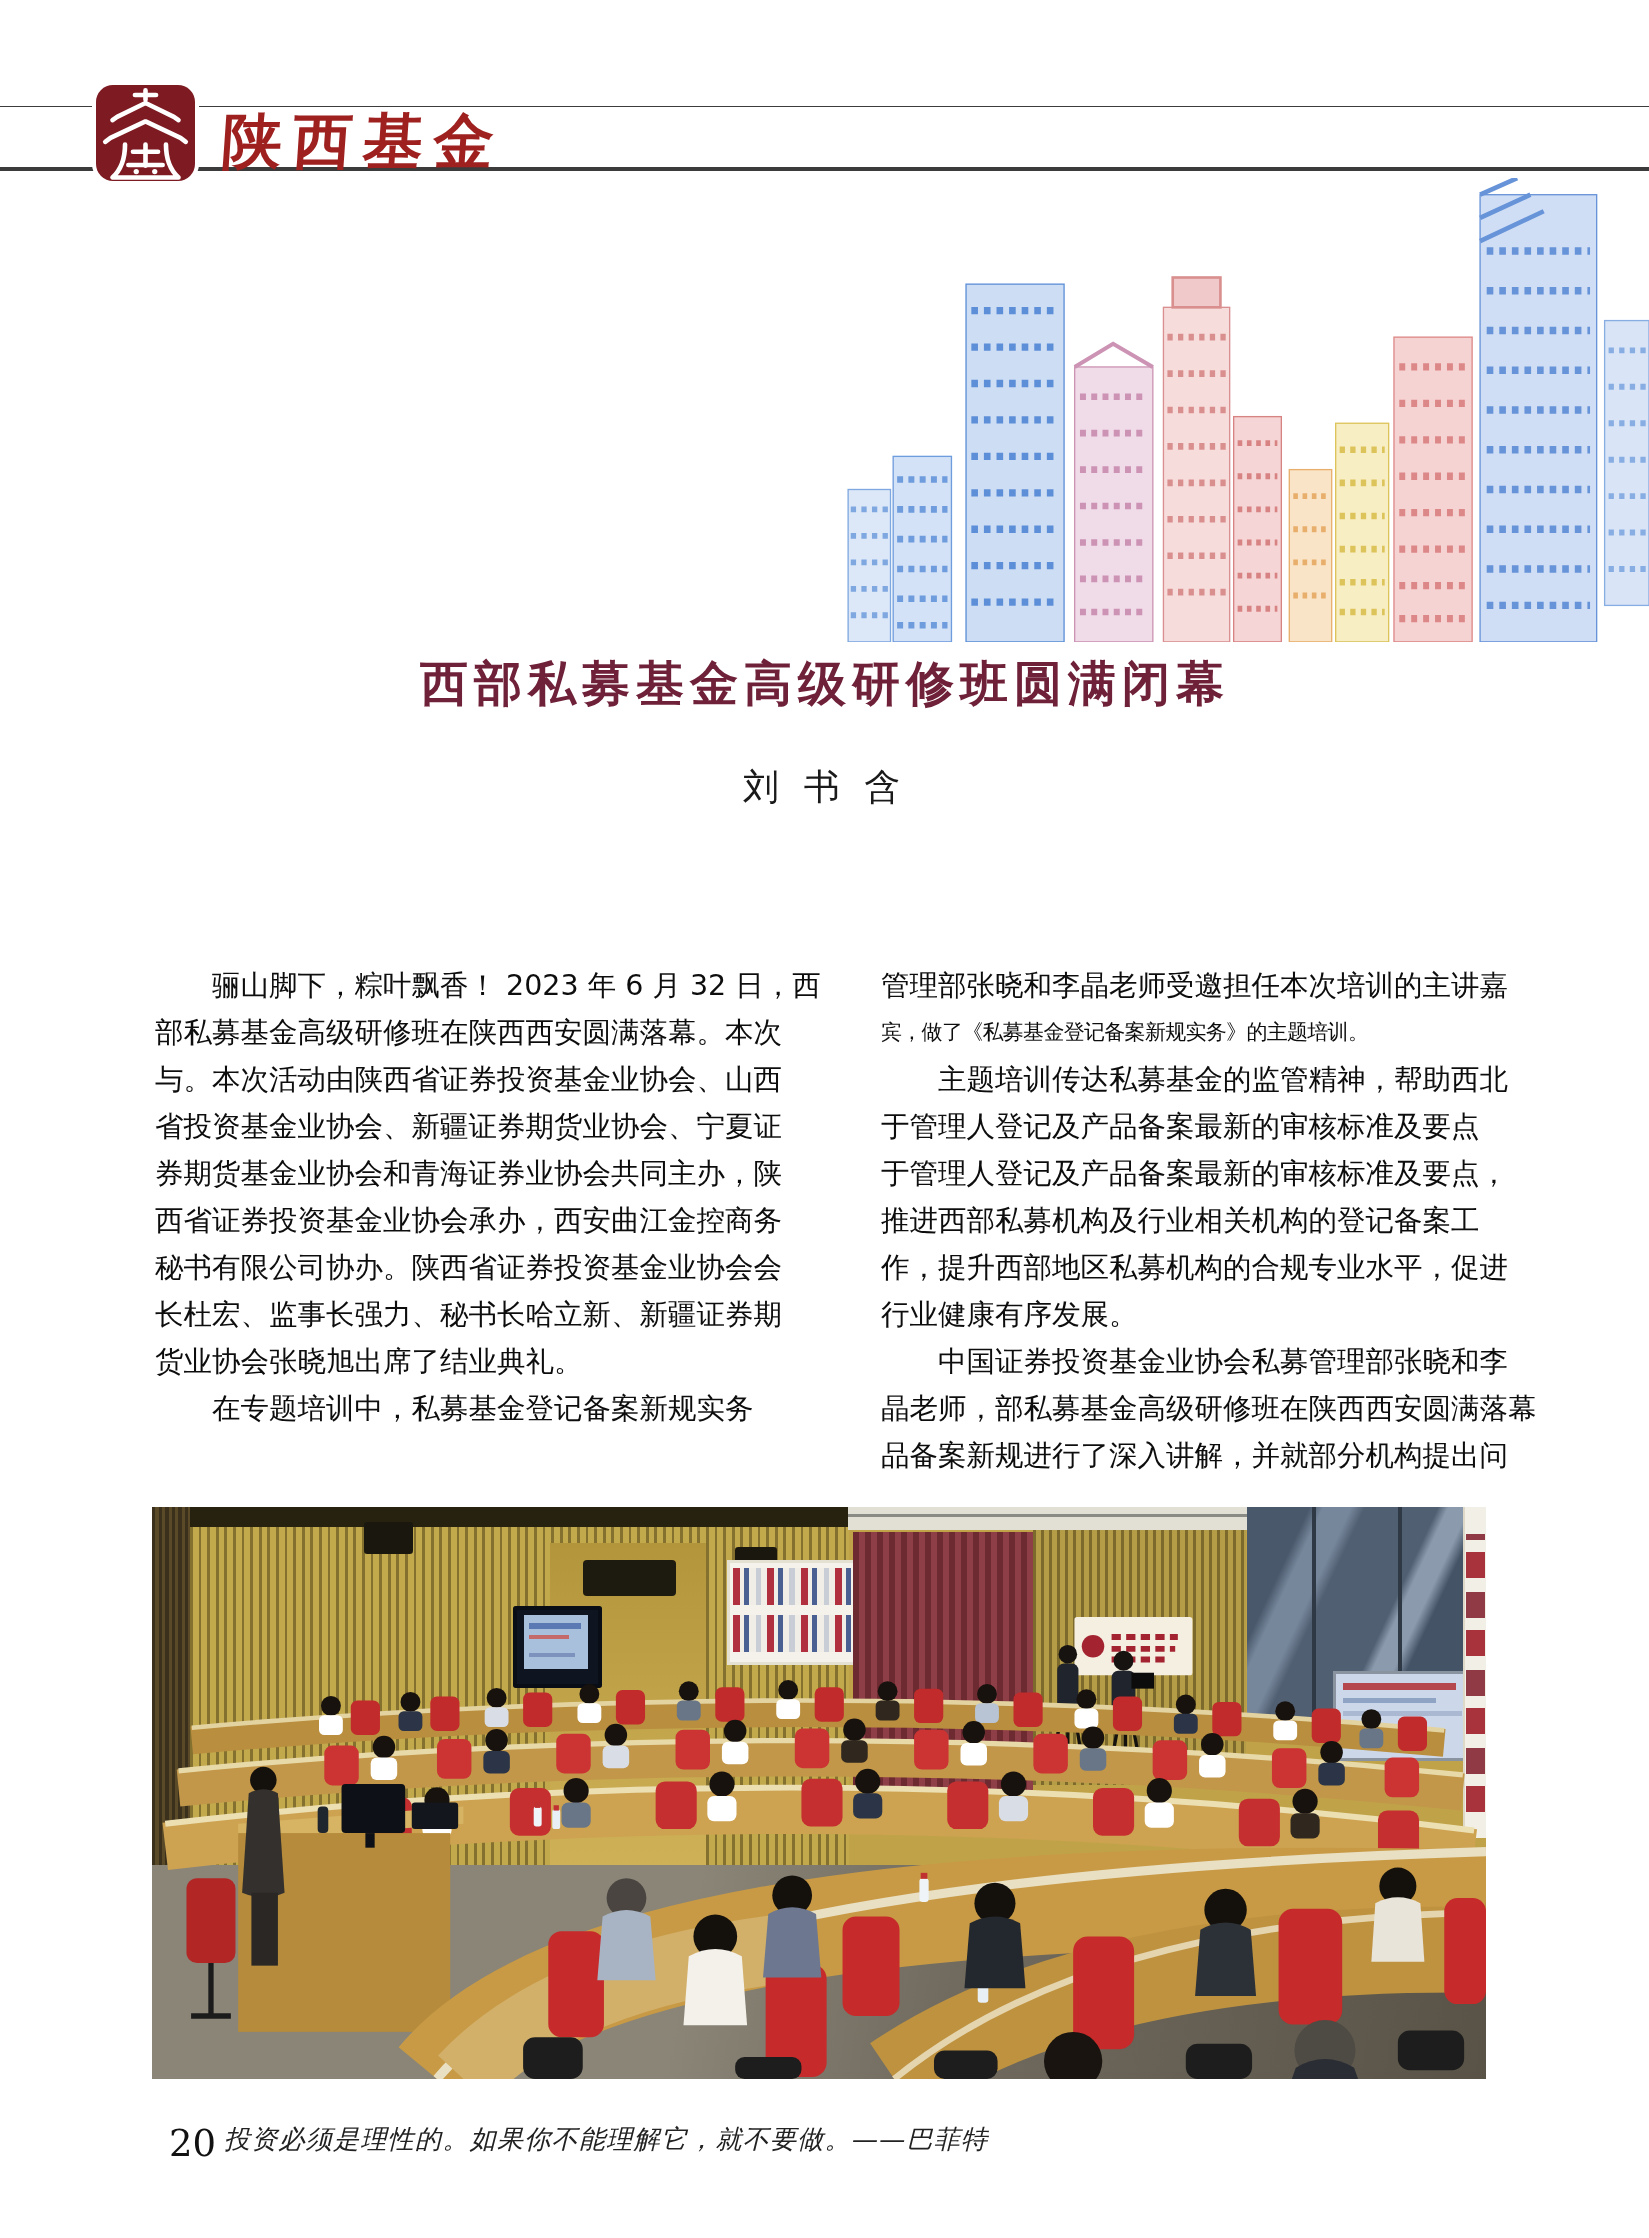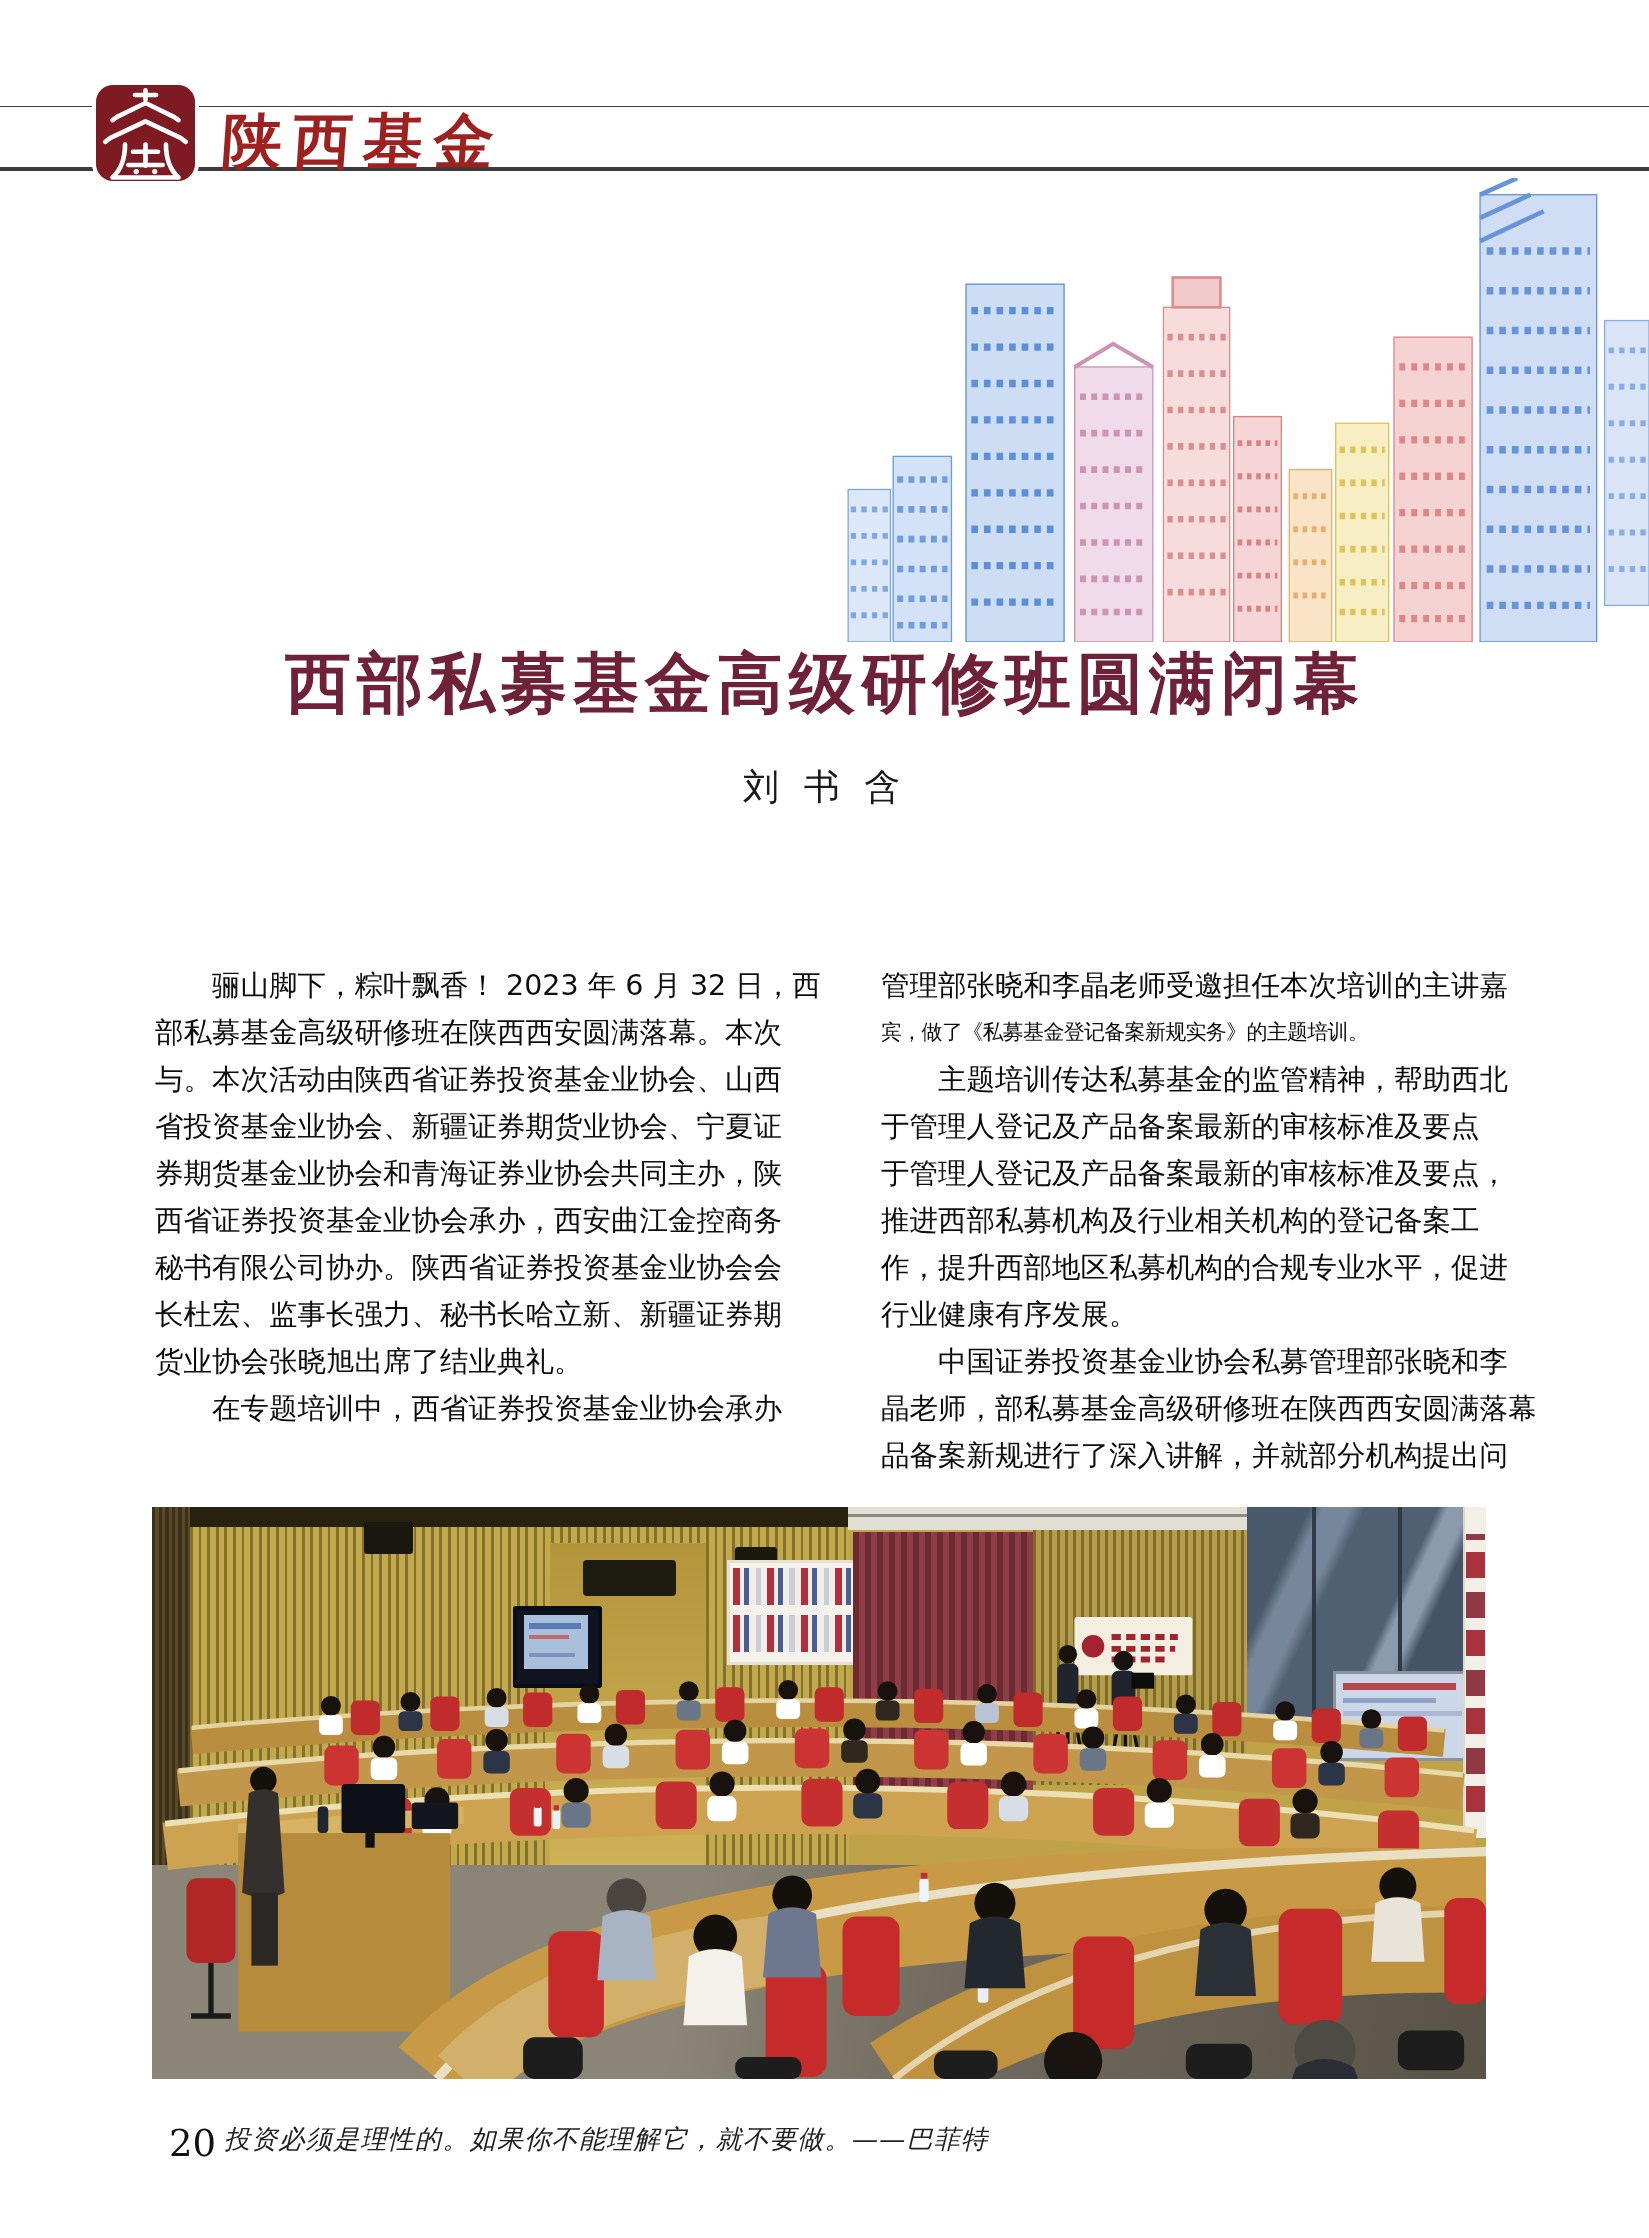--- a/index.html
+++ b/index.html
@@ -26,21 +26,21 @@
     color:#9e2120;letter-spacing:10.6px;
     transform:skewX(-4deg);
   }
   
   .skyline{position:absolute;left:815px;top:178px;width:834px;height:464px;}
   
   .title{
     position:absolute;left:0;top:643px;width:100%;
     text-align:center;
     font-family:"DejaVu Serif","Liberation Serif",serif;
-    font-weight:bold;font-size:66px;line-height:80px;
+    font-weight:bold;font-size:48px;line-height:80px;
     color:#6e2138;letter-spacing:6px;
   }
   .author{
     position:absolute;left:0;top:767px;width:100%;
     text-align:center;font-size:36px;line-height:40px;color:#1a1a1a;
     font-family:"DejaVu Serif","Liberation Serif",serif;
     letter-spacing:6.6px;
   }
   
   .col{position:absolute;top:962px;width:649px;font-size:28.5px;line-height:47px;color:#0d0d0d;}
@@ -258,21 +258,21 @@
   <div class="col col-left">
     <div class="ln">　　骊山脚下，粽叶飘香！ 2023 年 6 月 32 日，西</div>
     <div class="ln">部私募基金高级研修班在陕西西安圆满落幕。本次</div>
     <div class="ln">与。本次活动由陕西省证券投资基金业协会、山西</div>
     <div class="ln">省投资基金业协会、新疆证券期货业协会、宁夏证</div>
     <div class="ln">券期货基金业协会和青海证券业协会共同主办，陕</div>
     <div class="ln">西省证券投资基金业协会承办，西安曲江金控商务</div>
     <div class="ln">秘书有限公司协办。陕西省证券投资基金业协会会</div>
     <div class="ln">长杜宏、监事长强力、秘书长哈立新、新疆证券期</div>
     <div class="ln">货业协会张晓旭出席了结业典礼。</div>
-    <div class="ln">　　在专题培训中，西省证券投资基金业协会承办</div>
+    <div class="ln">　　在专题培训中，私募基金登记备案新规实务</div>
   </div>
 
   <div class="col col-right">
     <div class="ln">管理部张晓和李晶老师受邀担任本次培训的主讲嘉</div>
     <div class="ln tight">宾，做了《私募基金登记备案新规实务》的主题培训。</div>
     <div class="ln">　　主题培训传达私募基金的监管精神，帮助西北</div>
     <div class="ln">于管理人登记及产品备案最新的审核标准及要点</div>
     <div class="ln">于管理人登记及产品备案最新的审核标准及要点，</div>
     <div class="ln">推进西部私募机构及行业相关机构的登记备案工</div>
     <div class="ln">作，提升西部地区私募机构的合规专业水平，促进</div>

